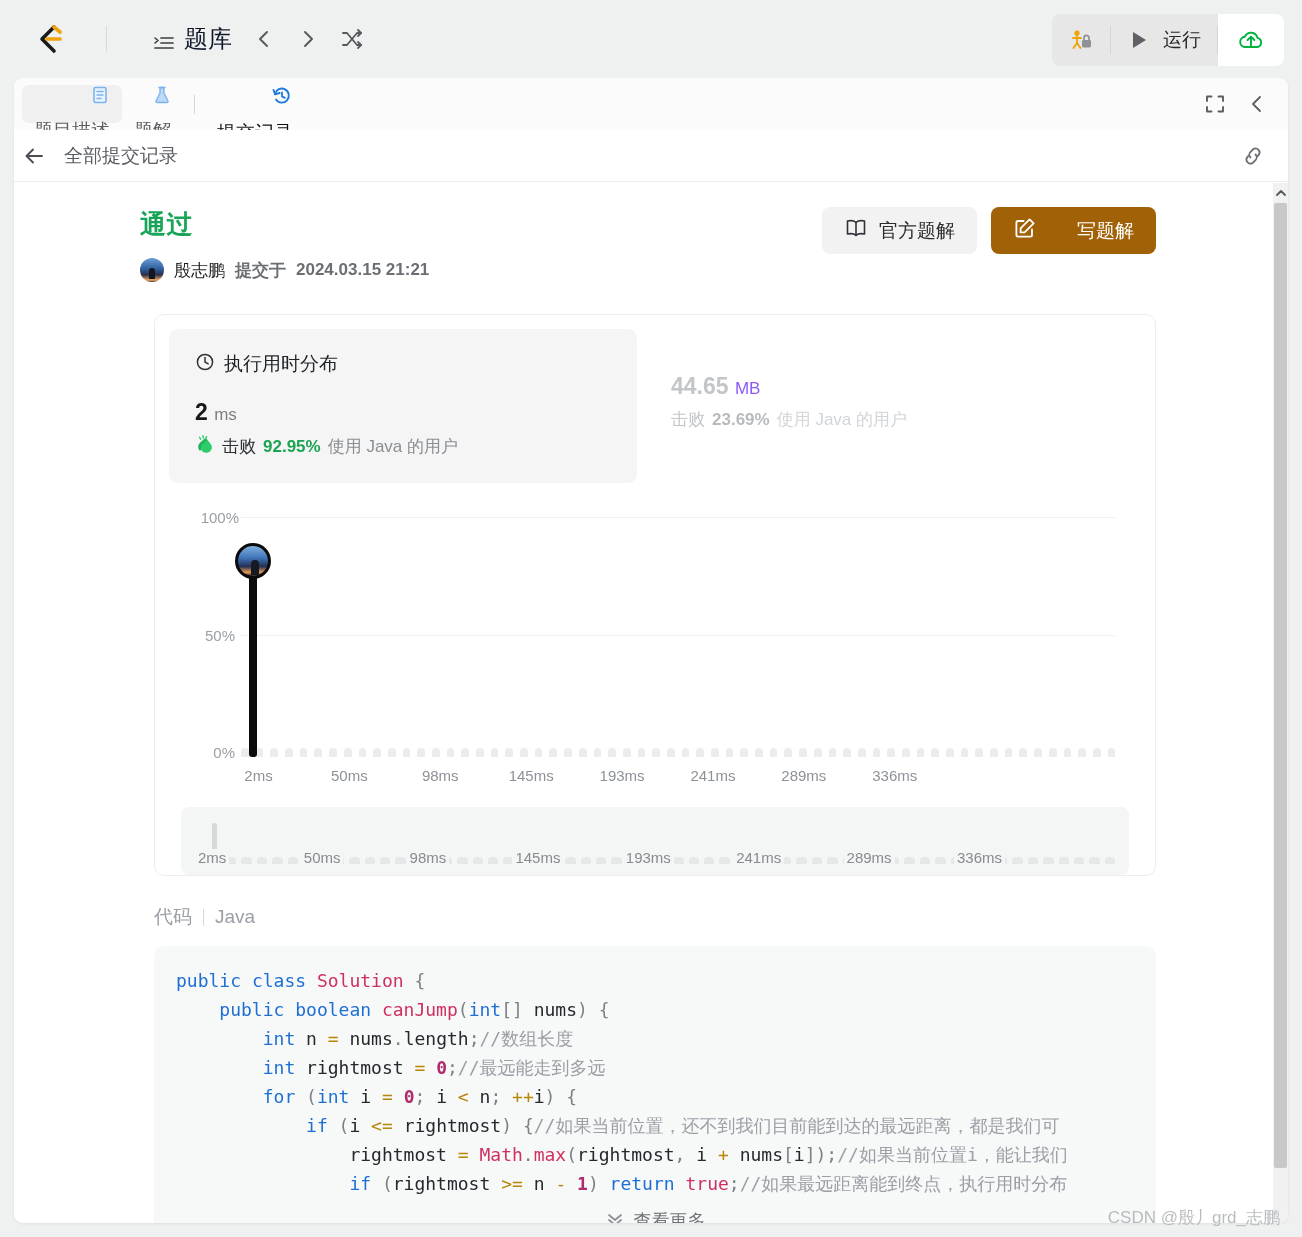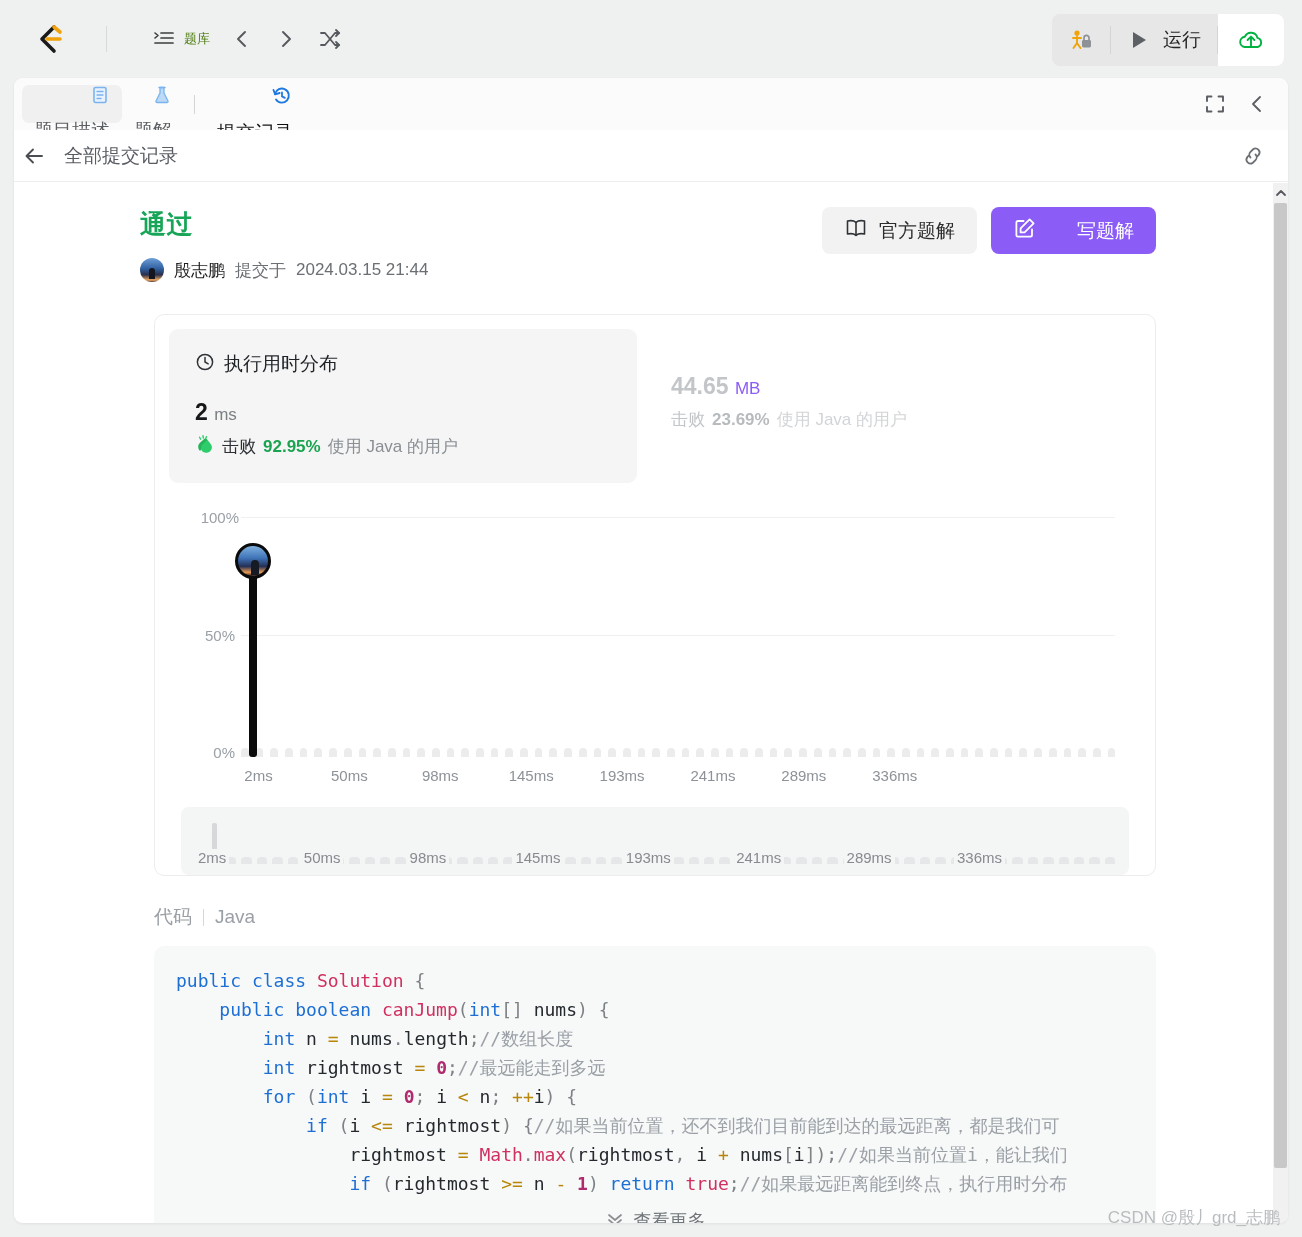--- a/index.html
+++ b/index.html
@@ -13,23 +13,23 @@
 
   
   .appbar {
     position: absolute; left: 0; top: 0; width: 1302px; height: 78px;
     background: #eff0f0; display: flex; align-items: center;
   }
   .logo { margin-left: 30px; width: 40px; height: 40px; position: relative; }
   .appbar-sep { width: 1px; height: 26px; background: #d9d9d9; margin-left: 36px; }
   .nav-group { display: flex; align-items: center; margin-left: 38px; gap: 4px; }
   .nav-item {
-    display: flex; align-items: center; gap: 9px;
+    display: flex; align-items: flex-end; gap: 9px;
     padding: 6px 8px; border-radius: 6px; cursor: pointer;
-    font-size: 13px; color: #4d7c0f;
+    font-size: 24px; color: #0f172a;
   }
   .nav-icon { display: inline-flex; align-items: center; justify-content: center; }
   .arrow-btn {
     width: 40px; height: 40px; border-radius: 6px; cursor: pointer;
     display: flex; align-items: center; justify-content: center;
   }
   .appbar-right {
     position: absolute; right: 18px; top: 14px; display: flex; align-items: center;
     background: #e7e7e7; border-radius: 8px; height: 52px; overflow: hidden;
   }
@@ -89,29 +89,29 @@
   .avatar-sm {
     width: 24px; height: 24px; border-radius: 50%;
     background: linear-gradient(180deg,#6f9fd8 0%,#2f5f9e 45%,#2a2f4a 70%,#f0a860 92%,#3a2a30 100%);
     position: relative; overflow: hidden; flex: none;
   }
   .avatar-sm::after {
     content: ""; position: absolute; left: 9px; top: 10px; width: 6px; height: 11px;
     background: #14161f; border-radius: 3px 3px 0 0;
   }
   .sub-name { font-size: 17px; color: #1d1d1d; }
-  .sub-time { font-size: 17px; color: #6b6f73; }
+  .sub-time { font-size: 17px; color: #6b6f73; font-weight: bold; }
 
   .btn-row { display: flex; gap: 14px; align-items: center; }
   .btn {
     display: flex; align-items: center; gap: 11px; cursor: pointer;
     height: 47px; padding: 0 22px; border-radius: 8px; font-size: 19px;
   }
   .btn-ghost { background: #f2f2f2; color: #2d2d2d; align-items: center; }
-  .btn-primary { background: #8b5cf6; color: #fff; gap: 40px; }
+  .btn-primary { background: #a16207; color: #fff; gap: 40px; }
 
   .stats-card {
     margin: 32px 112px 0 140px; background: #fff; border: 1px solid #ededed;
     border-radius: 10px; padding: 0;
   }
   .stats-tabs { display: flex; padding: 14px 14px 0 14px; gap: 8px; }
   .stat {
     flex: 0 0 468px; border-radius: 9px; padding: 22px 26px 24px 26px; cursor: pointer;
   }
   .stat.sel { background: #f5f5f5; }
@@ -345,21 +345,21 @@
     <div class="content">
       <div class="inner">
 
         <div class="result-row">
           <div>
             <div class="verdict">通过</div>
             <div class="submitter">
               <span class="avatar-sm"></span>
               <span class="sub-name">殷志鹏</span>
               <span class="sub-time">提交于</span>
-              <span class="sub-time">2024.03.15 21:44</span>
+              <span class="sub-time">2024.03.15 21:21</span>
             </div>
           </div>
 
           <div class="btn-row">
             <div class="btn btn-ghost">
               <span>
                 <svg width="24" height="24" viewBox="0 0 24 24">
                   <path d="M12 6.3 C10 4.6 6.5 4.4 3.5 5 V18 C6.5 17.4 10 17.6 12 19.3 C14 17.6 17.5 17.4 20.5 18 V5 C17.5 4.4 14 4.6 12 6.3 Z" stroke="#2f3337" stroke-width="1.6" fill="none" stroke-linejoin="round"></path>
                   <line x1="12" y1="6.3" x2="12" y2="19.3" stroke="#2f3337" stroke-width="1.6"></line>
                 </svg>

